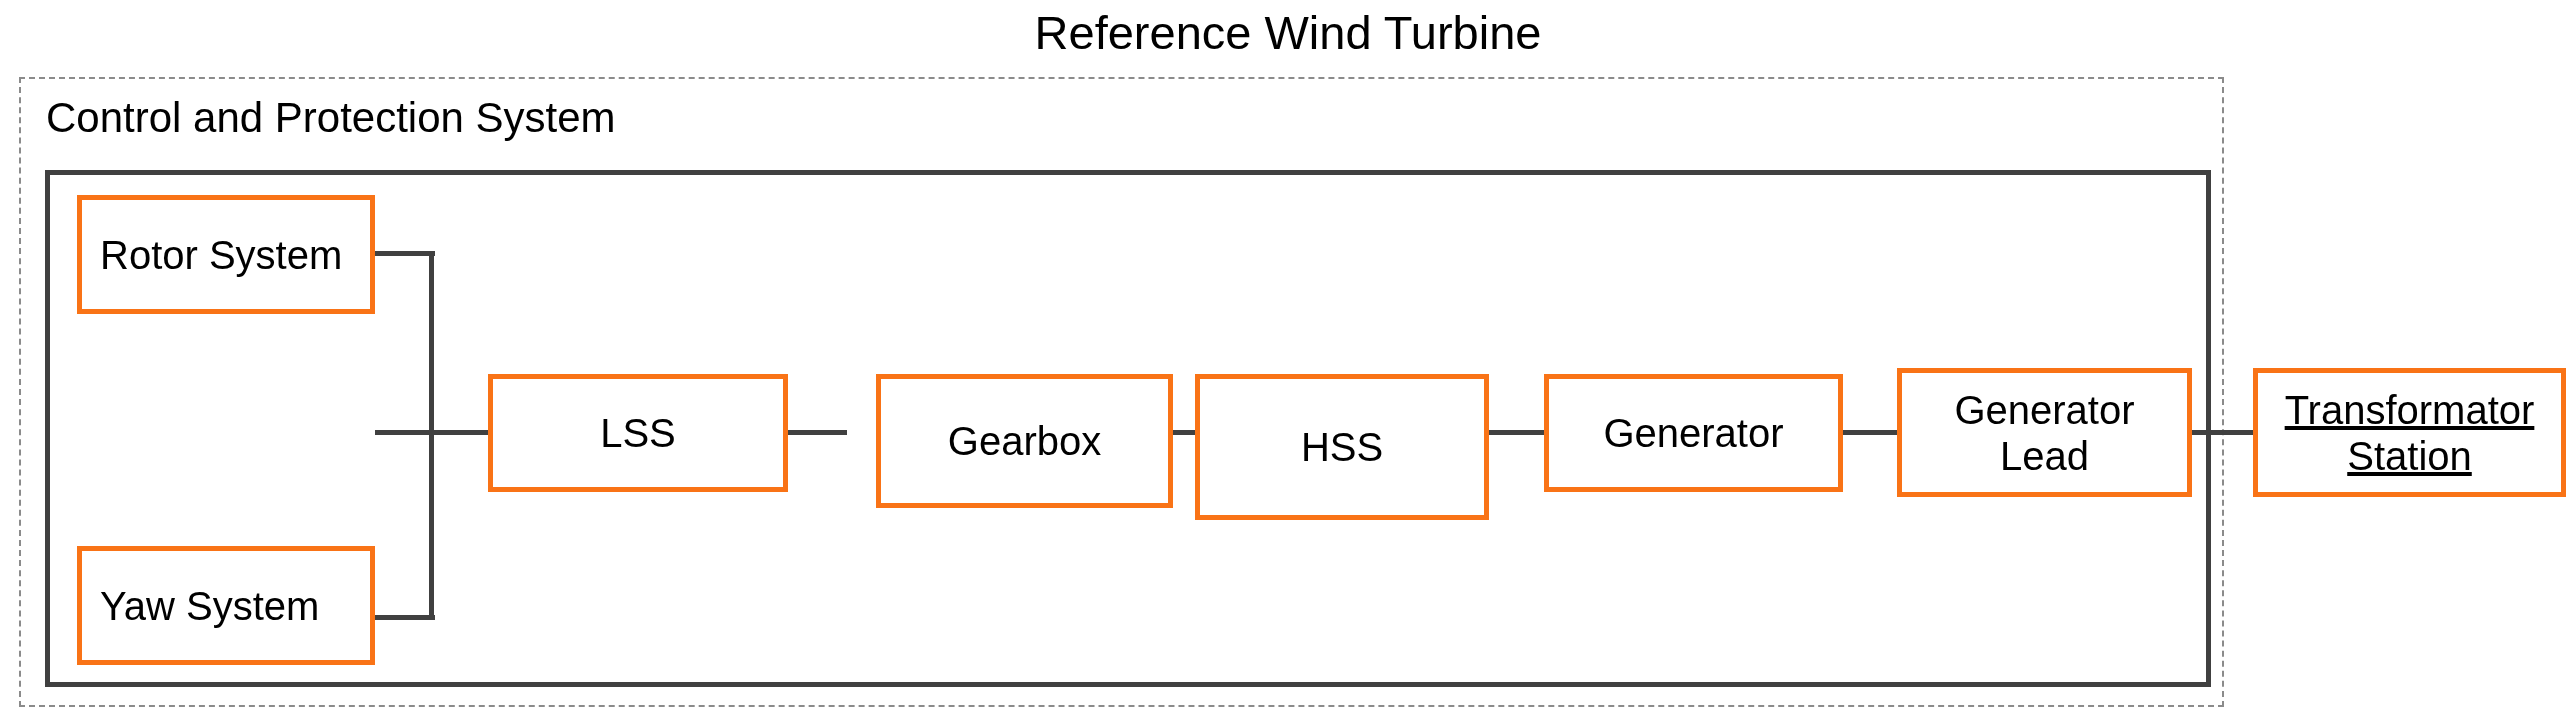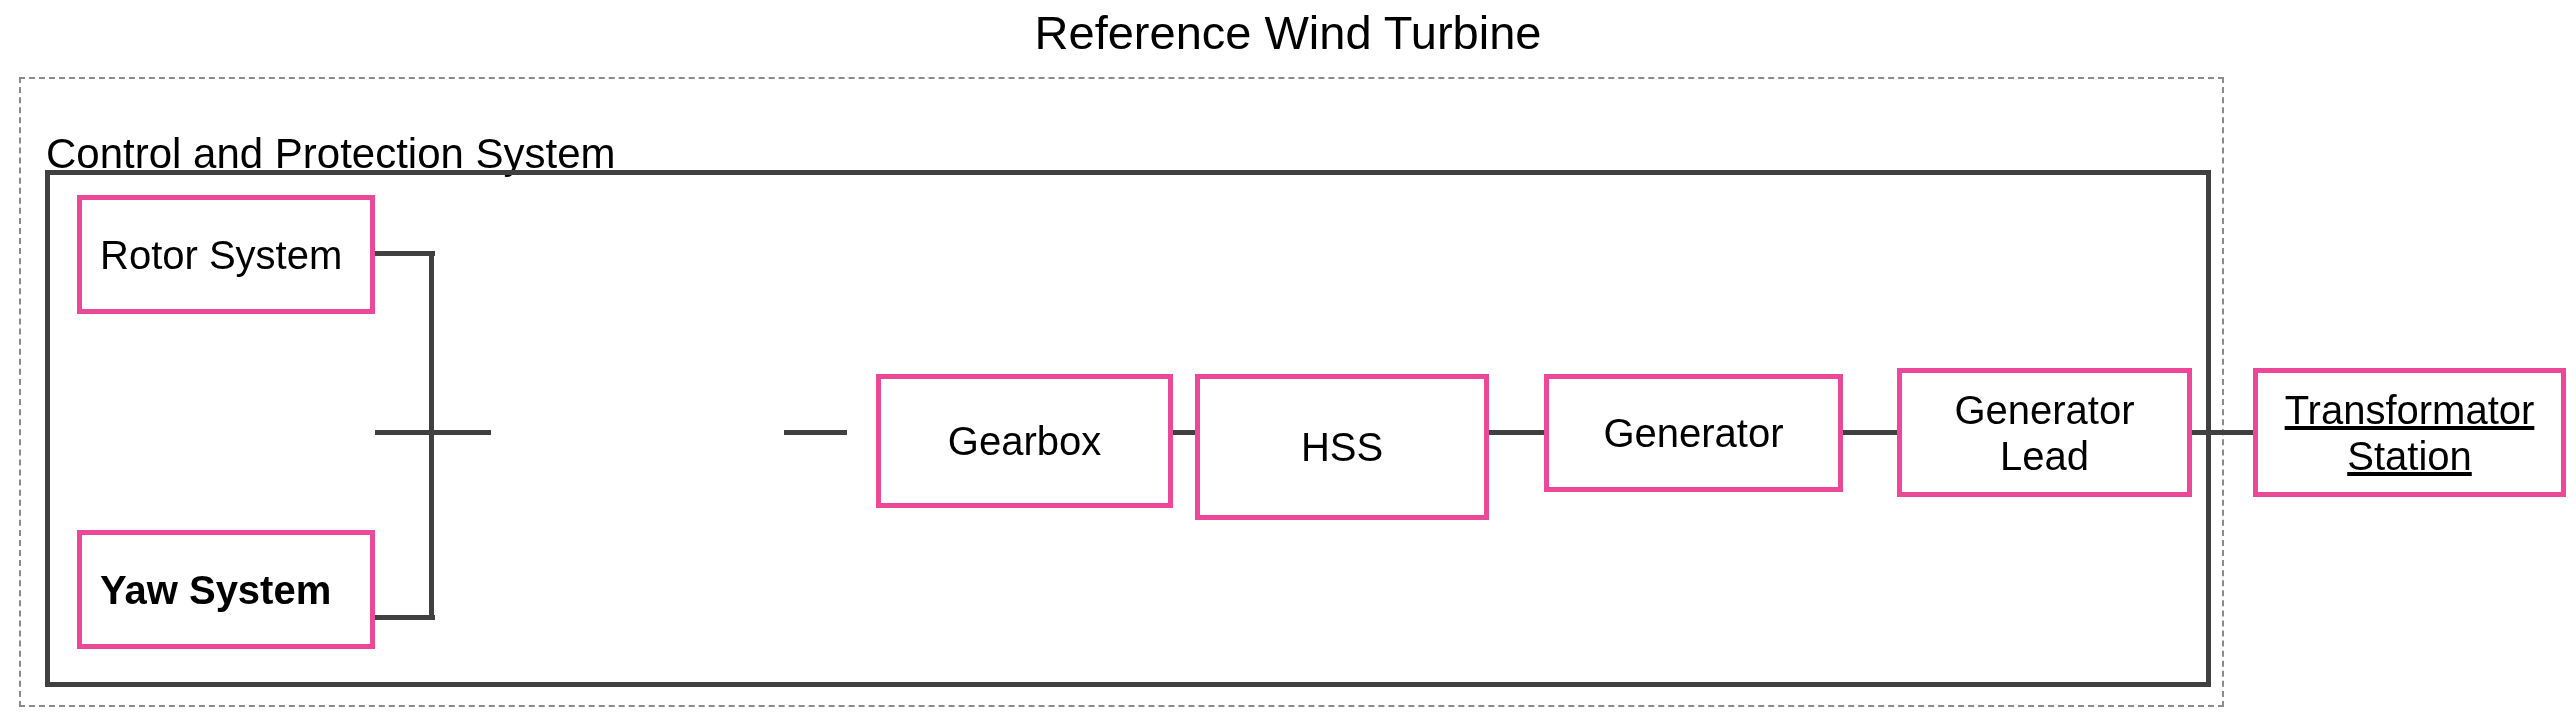--- a/index.html
+++ b/index.html
@@ -47,57 +47,56 @@
   }
   .outer-label {
     position: absolute;
     left: 46px;
     top: 94px;
     font-size: 42px;
     line-height: 48px;
     font-weight: 400;
     color: #000000;
     white-space: nowrap;
-    margin-top: 36px;
   }
 
   
   .inner-solid {
     position: absolute;
     left: 45px;
     top: 170px;
     width: 2166px;
     height: 517px;
     border: 5px solid #404040;
     box-sizing: border-box;
     background: transparent;
   }
 
   
   .node {
     position: absolute;
-    border: 5px solid #ec4899;
+    border: 5px solid #f97316;
     box-sizing: border-box;
     background: #ffffff;
     display: flex;
     align-items: center;
     justify-content: center;
     text-align: center;
     font-size: 40px;
     line-height: 46px;
     font-weight: 400;
     color: #000000;
     padding: 0 6.6px;
   }
   .node .node-label { display: block; white-space: pre-line; }
 
   
   .node-rotor  { left: 77px;  top: 195px; width: 298px; height: 119px; justify-content: flex-start; padding-left: 18px; }
   .node-pitch  { left: 77px;  top: 371px; width: 298px; height: 119px; justify-content: flex-start; padding-left: 18px; }
-  .node-yaw    { left: 77px;  top: 530px; width: 298px; height: 119px; justify-content: flex-start; padding-left: 18px; font-weight: bold; }
+  .node-yaw    { left: 77px;  top: 546px; width: 298px; height: 119px; justify-content: flex-start; padding-left: 18px; }
 
   
   .node-lss        { left: 488px;  top: 374px; width: 300px; height: 118px; }
   .node-gearbox    { left: 876px; top: 374px; width: 297px; height: 134px; }
   .node-hss        { left: 1195px; top: 374px; width: 294px; height: 146px; }
   .node-generator  { left: 1544px; top: 374px; width: 299px; height: 118px; }
   .node-genlead    { left: 1897px; top: 368px; width: 295px; height: 129px; }
 
   
   .node-transformator { left: 2253px; top: 368px; width: 313px; height: 129px; text-decoration: underline; }
@@ -148,20 +147,23 @@
   <div class="line line-h conn-generator-genlead"></div>
   <div class="line line-h conn-genlead-transf"></div>
 
   <div class="node node-rotor">
     <span class="node-label">Rotor System</span>
   </div>
   <div class="node node-yaw">
     <span class="node-label">Yaw System</span>
   </div>
 
+  <div class="node node-lss">
+    <span class="node-label">LSS</span>
+  </div>
   <div class="node node-gearbox">
     <span class="node-label">Gearbox</span>
   </div>
   <div class="node node-hss">
     <span class="node-label">HSS</span>
   </div>
   <div class="node node-generator">
     <span class="node-label">Generator</span>
   </div>
   <div class="node node-genlead">

